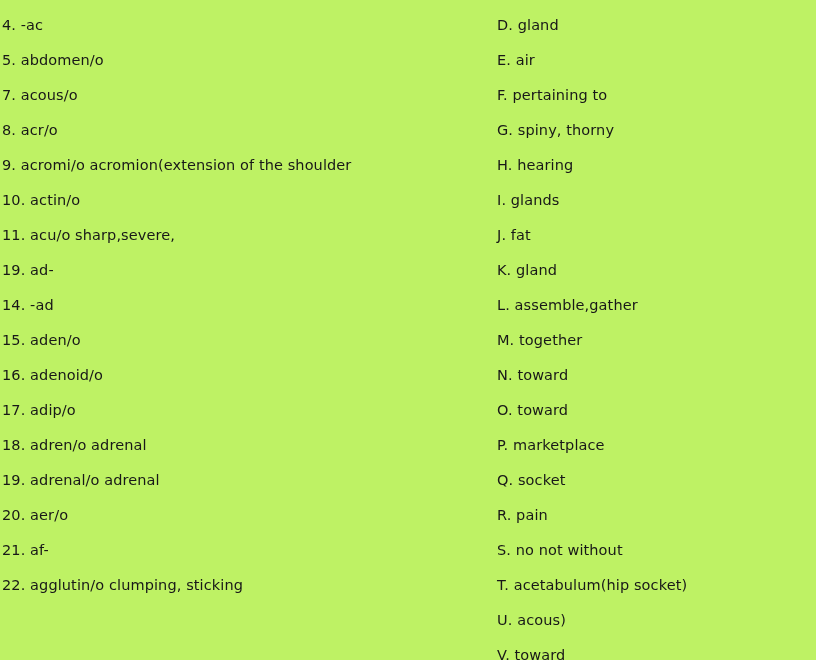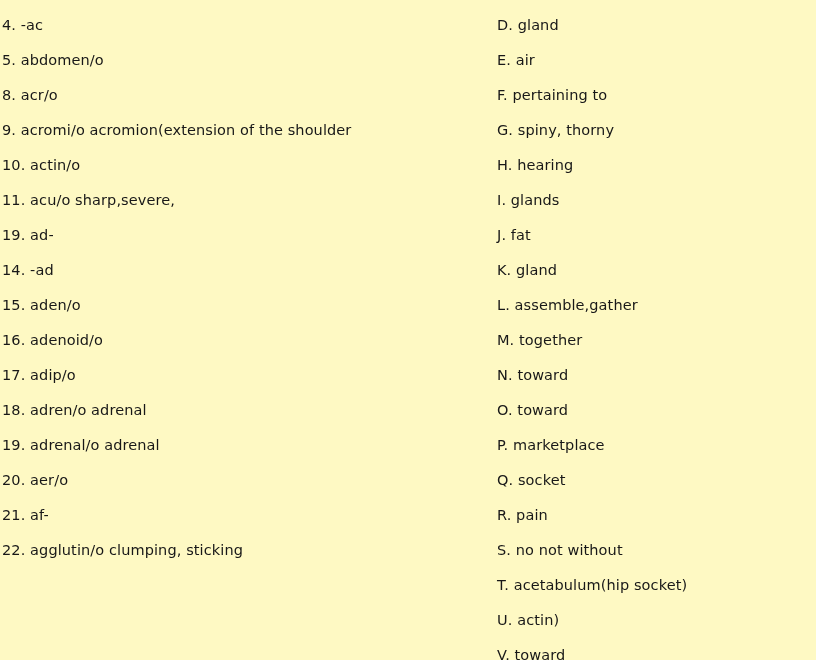--- a/index.html
+++ b/index.html
@@ -14,21 +14,21 @@
     overflow: hidden;
     font-family: "DejaVu Sans", "Liberation Sans", sans-serif;
     color: #181818;
     -webkit-font-smoothing: antialiased;
   }
 
   .page {
     position: relative;
     width: 816px;
     height: 660px;
-    background: #fef9c3;
+    background: #bef264;
     overflow: hidden;
   }
 
   
   .column {
     position: absolute;
     top: 0;
     font-size: 14.5px;
     line-height: 35px;
   }
@@ -71,20 +71,21 @@
 </style>
 </head>
 <body>
 
 <div class="page">
 
   <div class="column column-left">
     <div class="column-inner" id="left-list">
         <div class="entry"><span class="entry-marker">4.</span> <span class="entry-text">-ac</span></div>
         <div class="entry"><span class="entry-marker">5.</span> <span class="entry-text">abdomen/o</span></div>
+        <div class="entry"><span class="entry-marker">7.</span> <span class="entry-text">acous/o</span></div>
         <div class="entry"><span class="entry-marker">8.</span> <span class="entry-text">acr/o</span></div>
         <div class="entry"><span class="entry-marker">9.</span> <span class="entry-text">acromi/o acromion(extension of the shoulder</span></div>
         <div class="entry"><span class="entry-marker">10.</span> <span class="entry-text">actin/o</span></div>
         <div class="entry"><span class="entry-marker">11.</span> <span class="entry-text">acu/o sharp,severe,</span></div>
         <div class="entry"><span class="entry-marker">19.</span> <span class="entry-text">ad-</span></div>
         <div class="entry"><span class="entry-marker">14.</span> <span class="entry-text">-ad</span></div>
         <div class="entry"><span class="entry-marker">15.</span> <span class="entry-text">aden/o</span></div>
         <div class="entry"><span class="entry-marker">16.</span> <span class="entry-text">adenoid/o</span></div>
         <div class="entry"><span class="entry-marker">17.</span> <span class="entry-text">adip/o</span></div>
         <div class="entry"><span class="entry-marker">18.</span> <span class="entry-text">adren/o adrenal</span></div>
@@ -111,18 +112,18 @@
         <div class="entry"><span class="entry-marker">K.</span> <span class="entry-text">gland</span></div>
         <div class="entry"><span class="entry-marker">L.</span> <span class="entry-text">assemble,gather</span></div>
         <div class="entry"><span class="entry-marker">M.</span> <span class="entry-text">together</span></div>
         <div class="entry"><span class="entry-marker">N.</span> <span class="entry-text">toward</span></div>
         <div class="entry"><span class="entry-marker">O.</span> <span class="entry-text">toward</span></div>
         <div class="entry"><span class="entry-marker">P.</span> <span class="entry-text">marketplace</span></div>
         <div class="entry"><span class="entry-marker">Q.</span> <span class="entry-text">socket</span></div>
         <div class="entry"><span class="entry-marker">R.</span> <span class="entry-text">pain</span></div>
         <div class="entry"><span class="entry-marker">S.</span> <span class="entry-text">no not without</span></div>
         <div class="entry"><span class="entry-marker">T.</span> <span class="entry-text">acetabulum(hip socket)</span></div>
-        <div class="entry"><span class="entry-marker">U.</span> <span class="entry-text">actin)</span></div>
+        <div class="entry"><span class="entry-marker">U.</span> <span class="entry-text">acous)</span></div>
         <div class="entry"><span class="entry-marker">V.</span> <span class="entry-text">toward</span></div>
       </div>
   </div>
 
 </div>
 
 </body></html>

